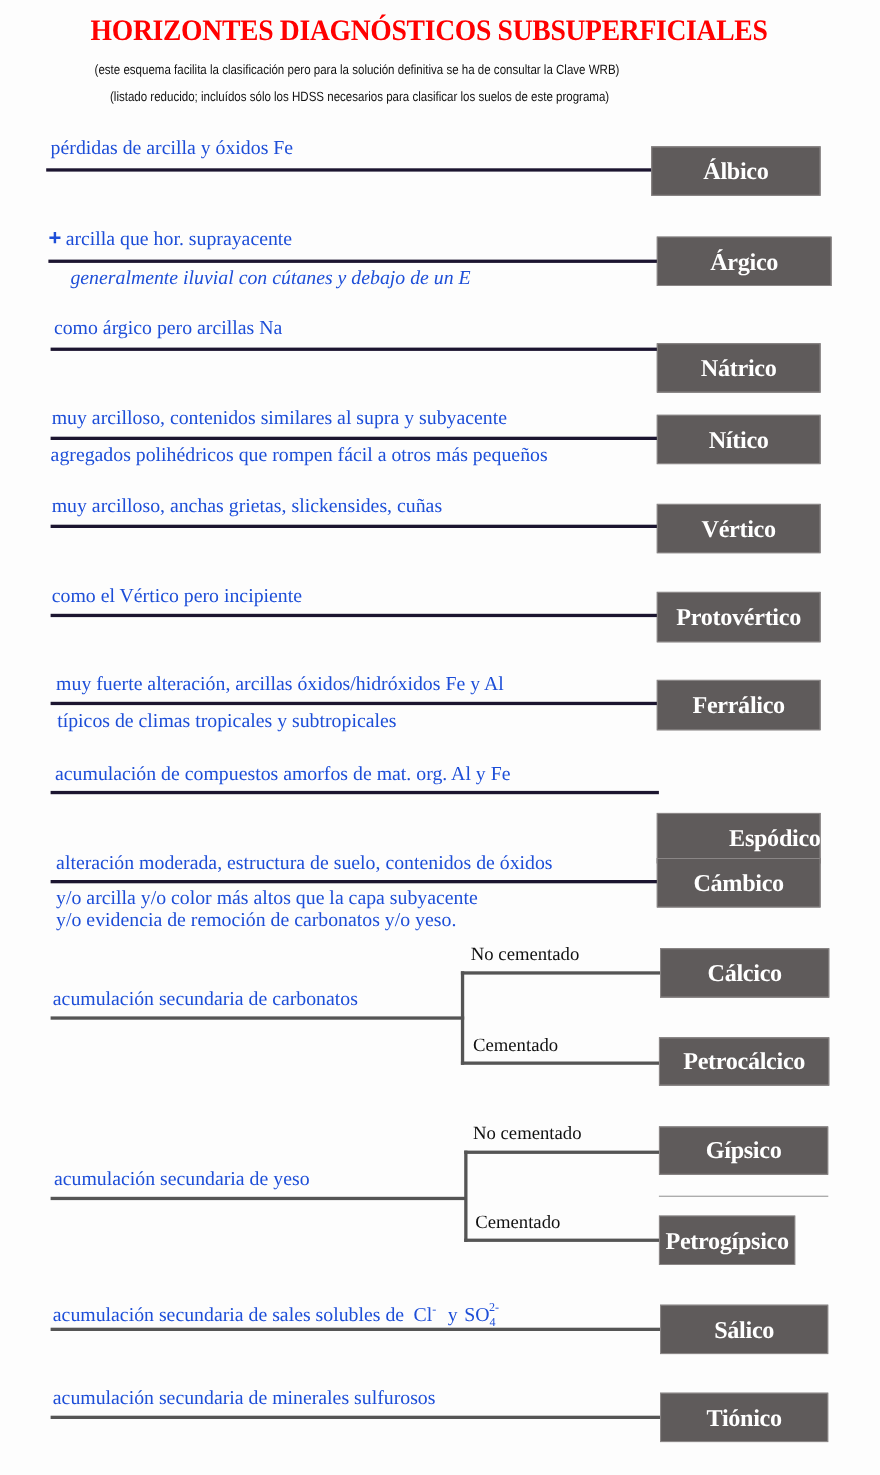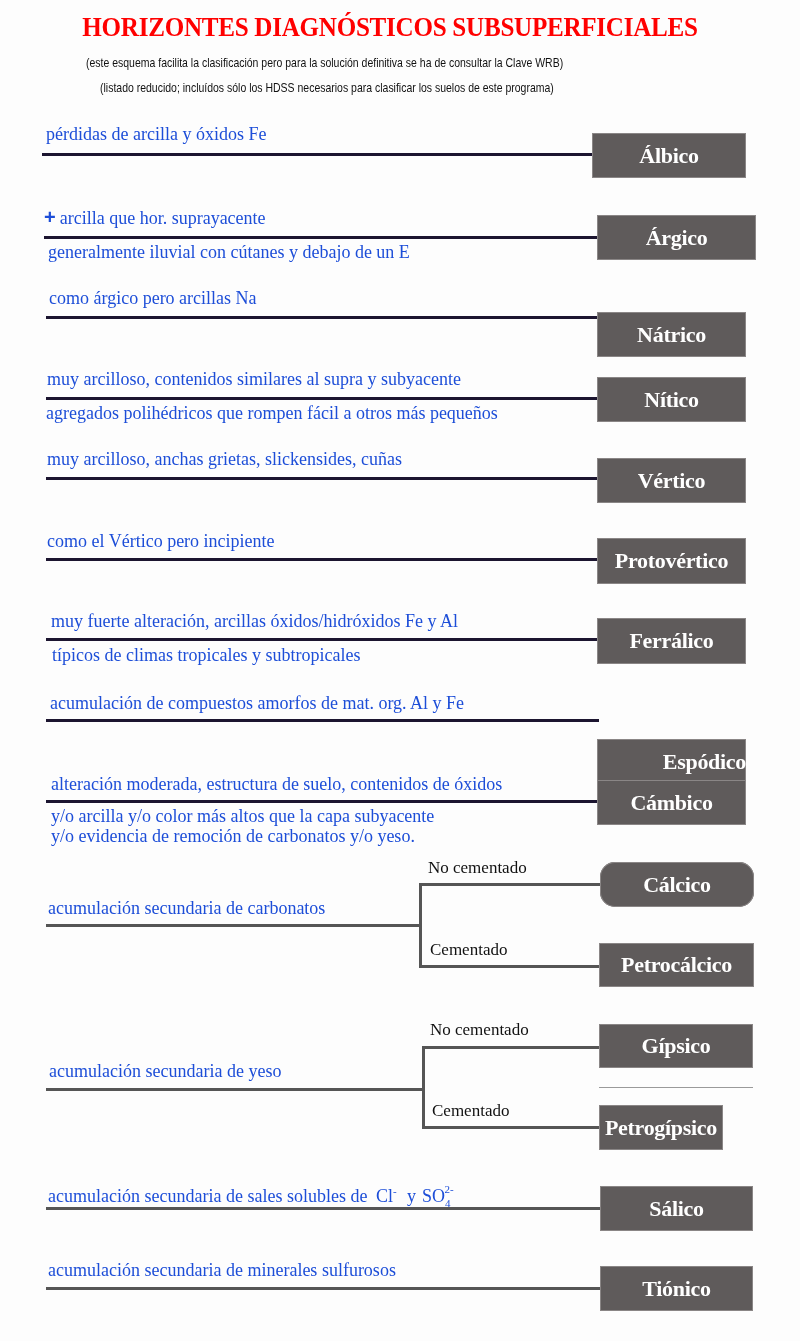--- a/index.html
+++ b/index.html
@@ -57,21 +57,21 @@
 <div class="note" style="left:100px; top:81px;">(listado reducido; incluídos sólo los HDSS necesarios para clasificar los suelos de este programa)</div>
 
 <div class="desc" style="left:46px; top:124px;">pérdidas de arcilla y óxidos Fe</div>
 <div class="hline dark" style="left:42px; top:153px; width:552px;"></div>
 <div class="box" style="left:592px; top:133px; width:154px; height:45px;">
     <span>Álbico</span>
   </div>
 
 <div class="desc" style="left:44px; top:207px;"><span class="plus">+</span><span>arcilla que hor. suprayacente</span></div>
 <div class="hline dark" style="left:44px; top:236px; width:555px;"></div>
-<div class="desc" style="left:48px; top:242px;">generalmente iluvial  con cútanes  y debajo de un E</div>
+<div class="desc" style="left:64px; top:242px;font-style:italic;">generalmente iluvial  con cútanes  y debajo de un E</div>
 <div class="box" style="left:597px; top:215px; width:159px; height:45px;">
     <span>Árgico</span>
   </div>
 
 <div class="desc" style="left:49px; top:288px;">como árgico pero arcillas Na</div>
 <div class="hline dark" style="left:46px; top:316px; width:553px;"></div>
 <div class="box" style="left:597px; top:312px; width:149px; height:45px;">
     <span>Nátrico</span>
   </div>
 
@@ -115,21 +115,21 @@
     <span>Cámbico</span>
   </div>
 
 <div class="desc" style="left:48px; top:898px;">acumulación secundaria de carbonatos</div>
 <div class="hline gray" style="left:46px; top:924px; width:376px;"></div>
 <div class="vline" style="left:419px; top:883px; height:85px;"></div>
 <div class="hline gray" style="left:419px; top:883px; width:183px;"></div>
 <div class="hline gray" style="left:419px; top:965px; width:182px;"></div>
 <div class="branch-label" style="left:428px; top:858px;">No cementado</div>
 <div class="branch-label" style="left:430px; top:940px;">Cementado</div>
-<div class="box" style="left:600px; top:862px; width:154px; height:45px;border-radius:15px;">
+<div class="box" style="left:600px; top:862px; width:154px; height:45px;">
     <span>Cálcico</span>
   </div>
 <div class="box" style="left:599px; top:943px; width:155px; height:44px;">
     <span>Petrocálcico</span>
   </div>
 
 <div class="desc" style="left:49px; top:1061px;">acumulación secundaria de yeso</div>
 <div class="hline gray" style="left:46px; top:1088px; width:378px;"></div>
 <div class="vline" style="left:422px; top:1046px; height:83px;"></div>
 <div class="hline gray" style="left:422px; top:1046px; width:178px;"></div>

